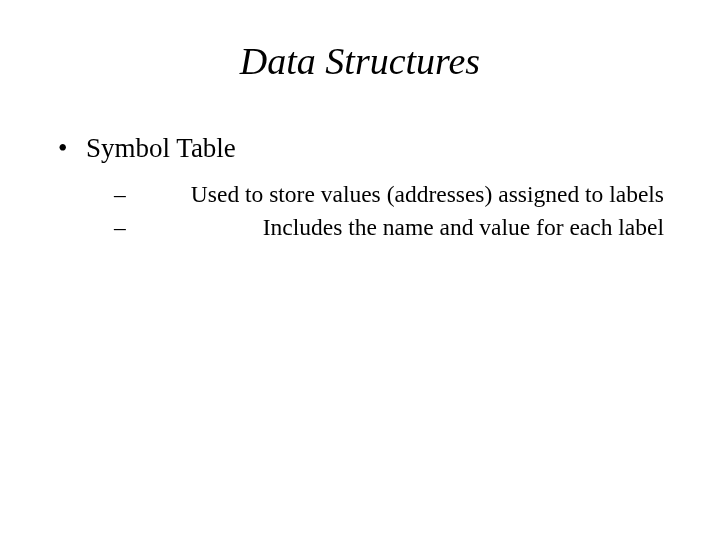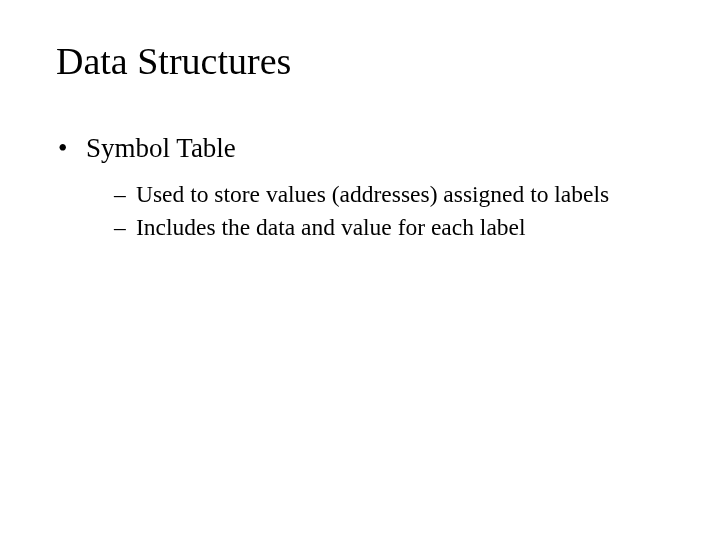--- a/index.html
+++ b/index.html
@@ -12,25 +12,26 @@
     color: #000000;
   }
   .slide {
     width: 720px;
     height: 540px;
     box-sizing: border-box;
     padding: 40px 56px 0 56px;
     position: relative;
   }
   .title {
-    text-align: left;
+    text-align: center;
     font-size: 38px;
     font-weight: 400;
     margin: 0 0 48px 0;
     line-height: 1.15;
+    font-style: italic;
   }
   ul.top {
     list-style: none;
     margin: 0;
     padding: 0;
   }
   ul.top > li {
     position: relative;
     padding-left: 30px;
     margin-bottom: 10px;
@@ -42,20 +43,21 @@
     position: absolute;
     left: 2px;
     top: 0;
     font-size: 27px;
     line-height: 1.25;
   }
   ul.sub {
     list-style: none;
     margin: 14px 0 0 0;
     padding: 0 0 0 28px;
+    text-align: right;
   }
   ul.sub > li {
     position: relative;
     padding-left: 22px;
     margin-bottom: 2px;
     font-size: 23.5px;
     line-height: 1.28;
   }
   ul.sub > li::before {
     content: "–";
@@ -70,17 +72,17 @@
 <body>
 
 <div class="slide">
   <h1 class="title">Data Structures</h1>
 
   <ul class="top">
     <li>
       <span>Symbol Table</span>
       <ul class="sub">
         <li><span>Used to store values (addresses) assigned to labels</span></li>
-        <li><span>Includes the data and value for each label</span></li>
+        <li><span>Includes the name and value for each label</span></li>
       </ul>
     </li>
   </ul>
 </div>
 
 </body></html>

